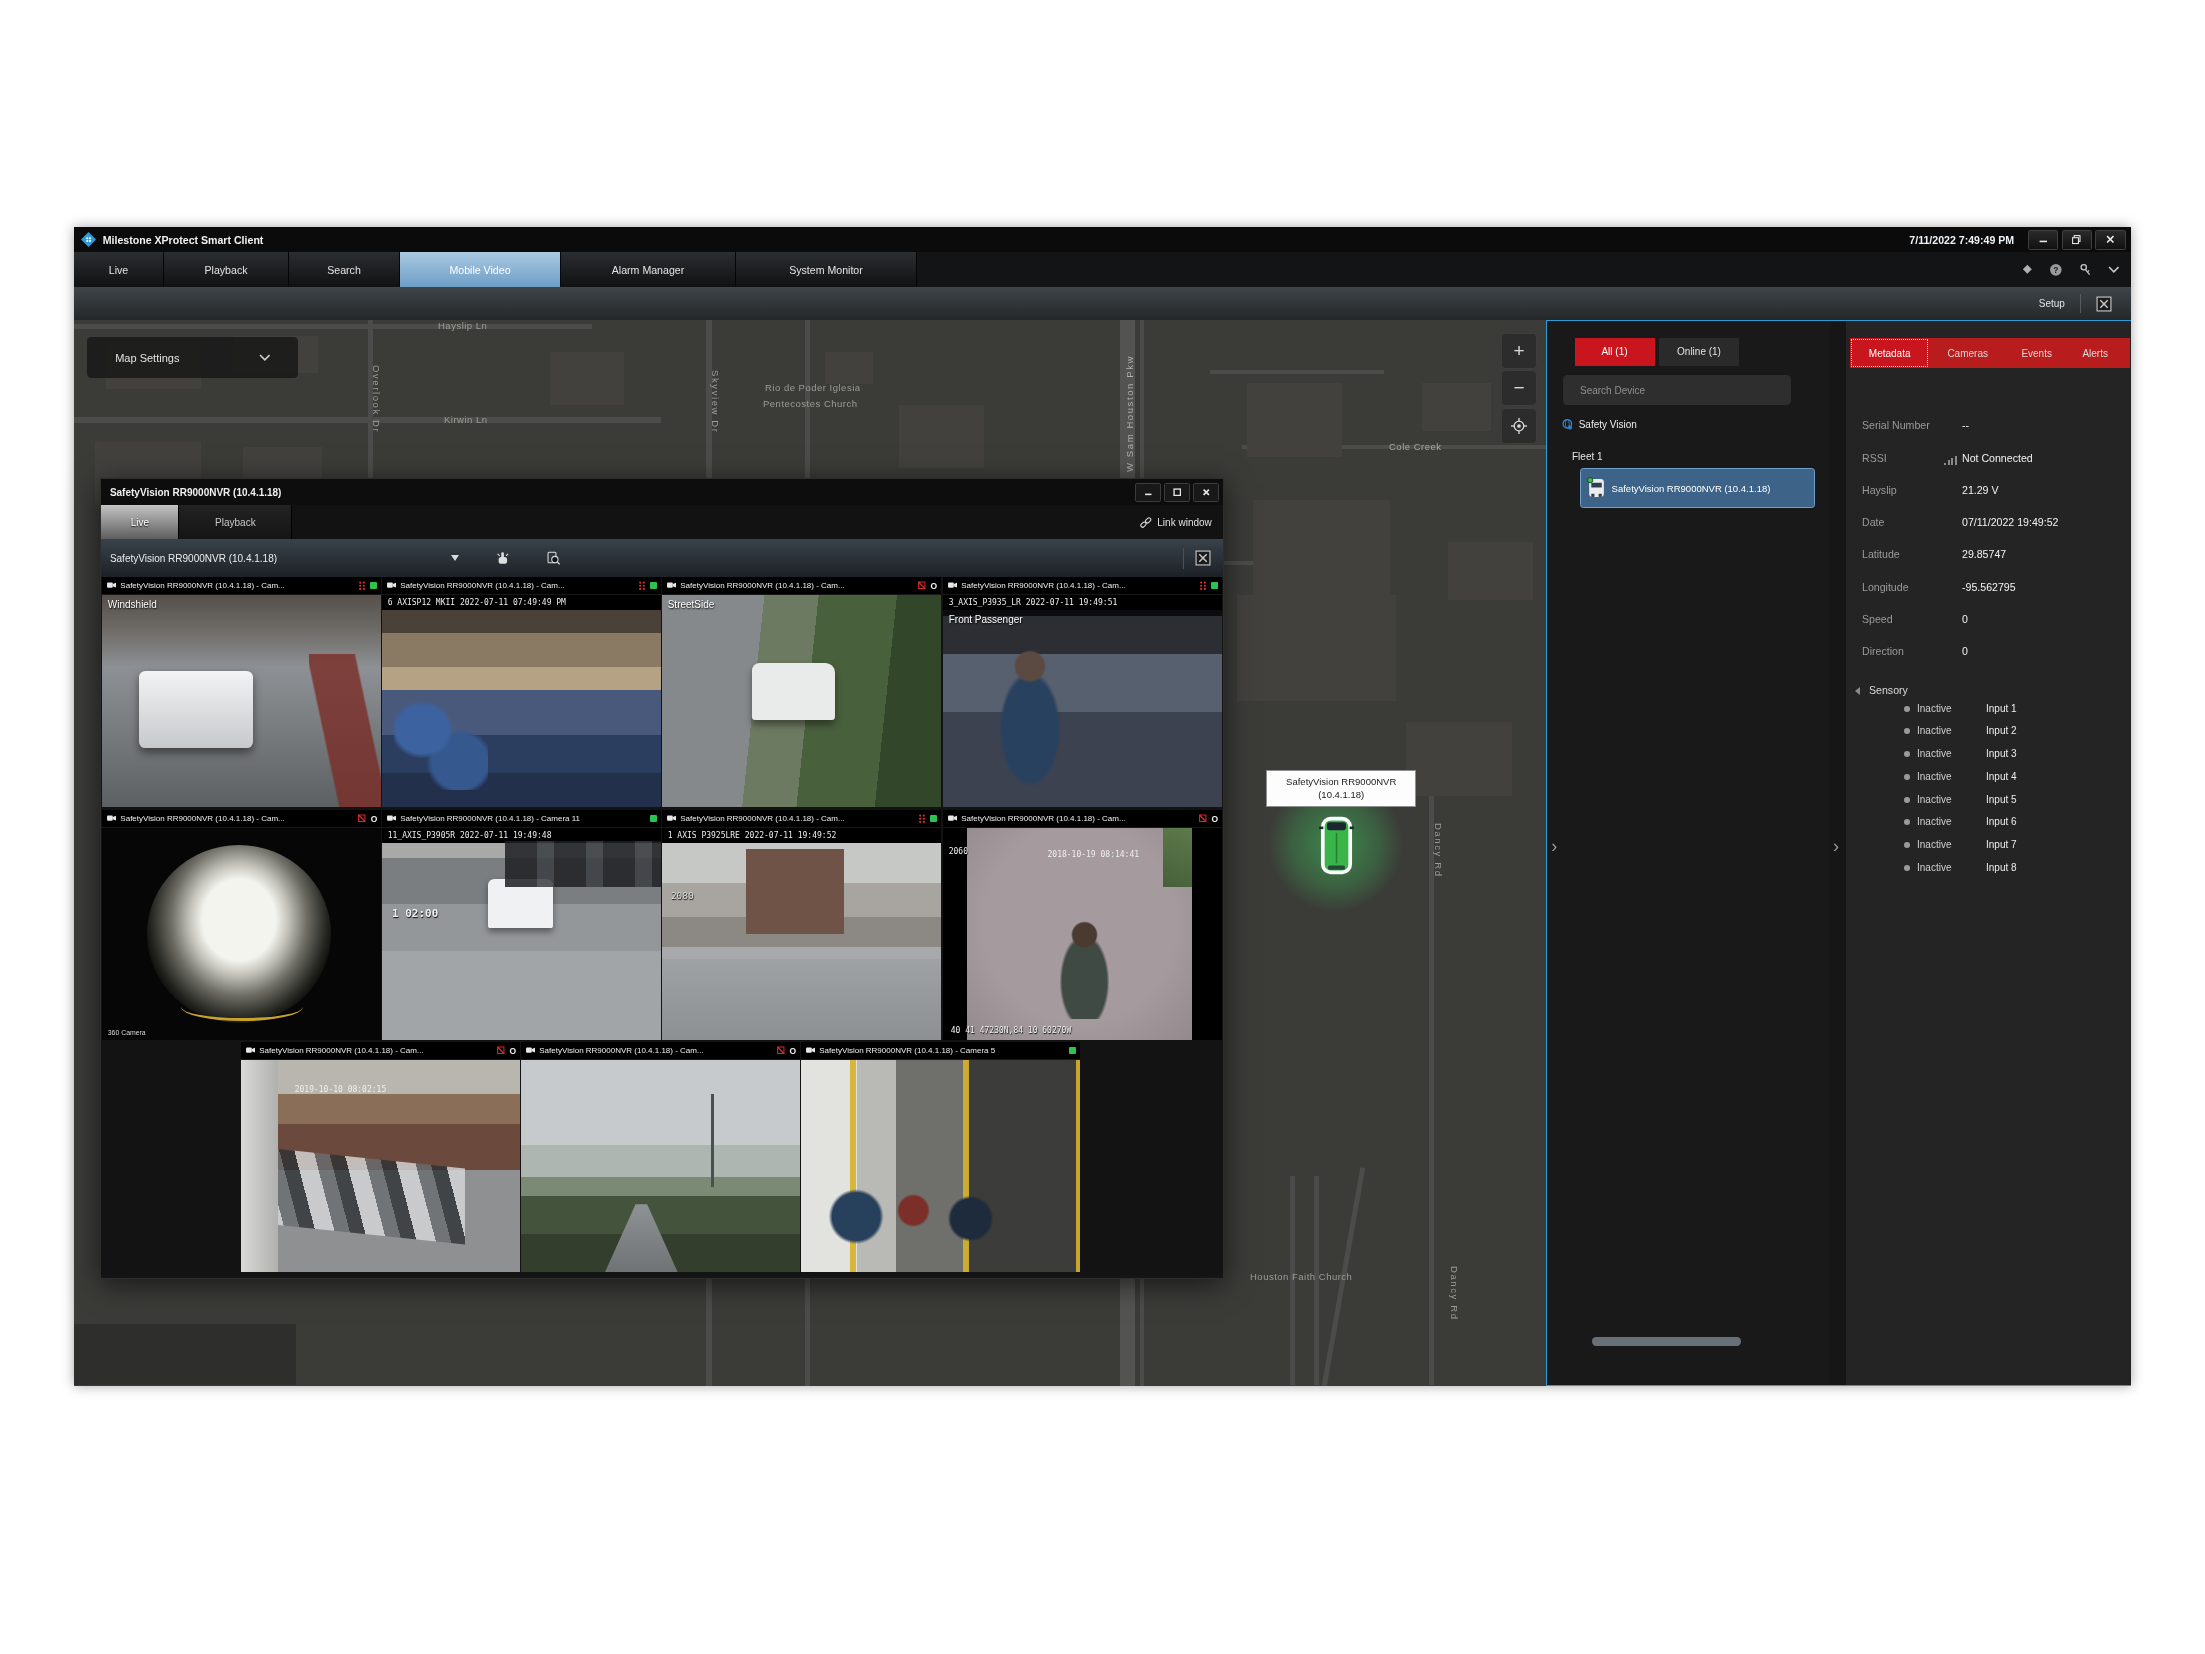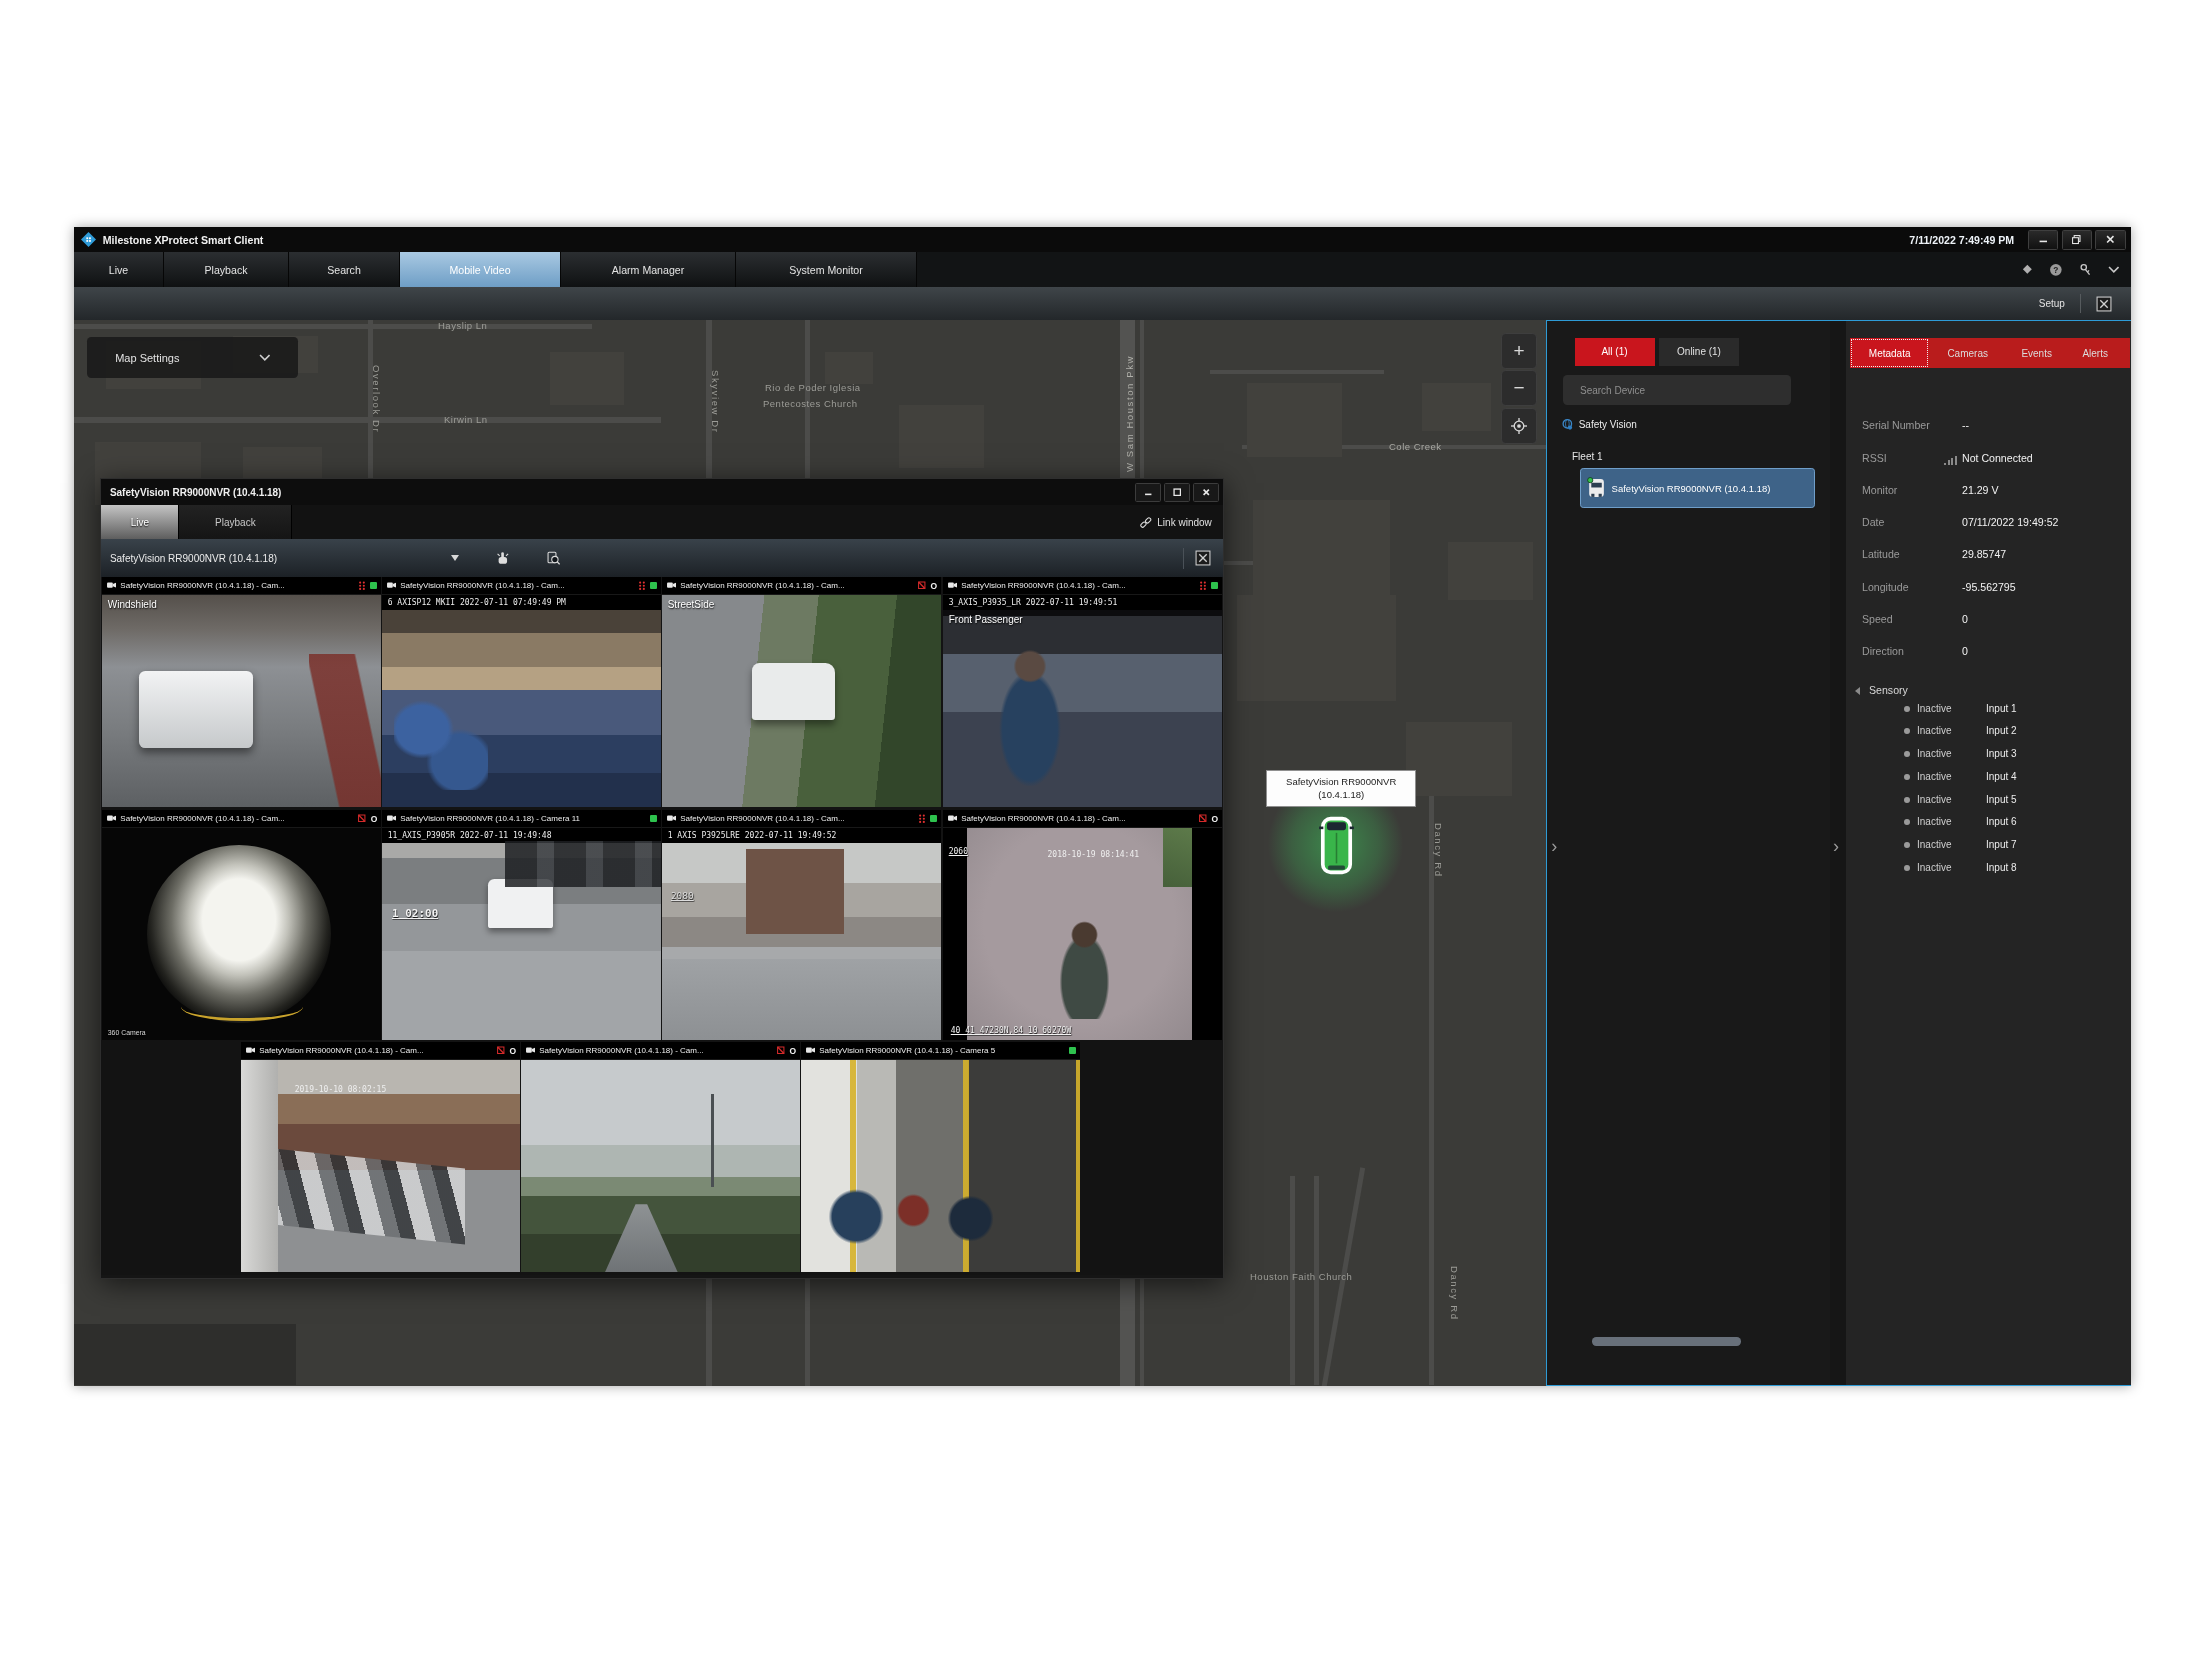--- a/index.html
+++ b/index.html
@@ -62,21 +62,21 @@
   .tile{position:absolute;width:279px;height:230px;background:#000;}
   .thead{position:absolute;left:0;top:0;right:0;height:18px;background:#000;display:flex;align-items:center;padding:0 4.2px;gap:4.2px;box-sizing:border-box;border-bottom:0.5px solid #181818;}
   .ttitle{color:#f0f0f0;font-size:8px;white-space:nowrap;overflow:hidden;flex:1;}
   .ticons{display:flex;align-items:center;gap:3.7px;flex:none;}
   .ind-green{width:7.4px;height:7.4px;background:#2ec24e;border-radius:1.1px;}
   .ind-o{color:#f0f0f0;font-size:8.5px;font-weight:bold;}
   .vid{position:absolute;left:0;top:18px;right:0;bottom:0;overflow:hidden;}
   .frame{position:absolute;top:0;bottom:0;}
   .osd-top{position:absolute;top:0;left:0;right:0;height:15px;line-height:15px;background:#000;color:#efefef;font-family:"DejaVu Sans Mono",monospace;font-size:8px;padding-left:5.3px;white-space:nowrap;}
   .osd-label{position:absolute;left:5.3px;top:19px;color:#fff;font-size:10px;text-shadow:0.5px 0.5px 1.6px #000;}
-  .osd-mid,.osd-bottom{position:absolute;font-family:"DejaVu Sans Mono",monospace;font-size:8px;color:#f2f2f2;text-shadow:0.5px 0.5px 1.1px #000;text-decoration:underline;}
+  .osd-mid,.osd-bottom{position:absolute;font-family:"DejaVu Sans Mono",monospace;font-size:8px;color:#f2f2f2;text-shadow:0.5px 0.5px 1.1px #000;}
   .osd-bottom{left:7.4px;bottom:5.3px;}
   .t0 .osd-label,.t2 .osd-label{top:4.2px;}
   .t4 .osd-label{top:auto;bottom:4.2px;font-size:6.9px;color:#d8d8d8;}
   .t5 .osd-mid{top:79px;left:9.5px;font-weight:bold;font-size:11px;}
   .t6 .osd-mid{top:62px;left:8.5px;font-size:9.5px;color:#ddd;}
   .t7 .osd-top{left:50%;right:auto;transform:translateX(-42%);background:transparent;top:19px;}
   .t7 .osd-mid{top:19px;left:5.3px;}
   .t8 .osd-top{left:48px;right:auto;background:transparent;top:22px;}
 
   
@@ -658,21 +658,21 @@
         <span class="flabel">RSSI</span>
         <span class="rssibars">
               <i style="height:2.6px"></i>
               <i style="height:4.8px"></i>
               <i style="height:6.9px"></i>
               <i style="height:9px"></i>
             </span>
         <span class="fvalue">Not Connected</span>
       </div>
       <div class="field" style="top:163px">
-        <span class="flabel">Monitor</span>
+        <span class="flabel">Hayslip</span>
         <span class="fvalue">21.29 V</span>
       </div>
       <div class="field" style="top:195px">
         <span class="flabel">Date</span>
         <span class="fvalue">07/11/2022 19:49:52</span>
       </div>
       <div class="field" style="top:227px">
         <span class="flabel">Latitude</span>
         <span class="fvalue">29.85747</span>
       </div>

